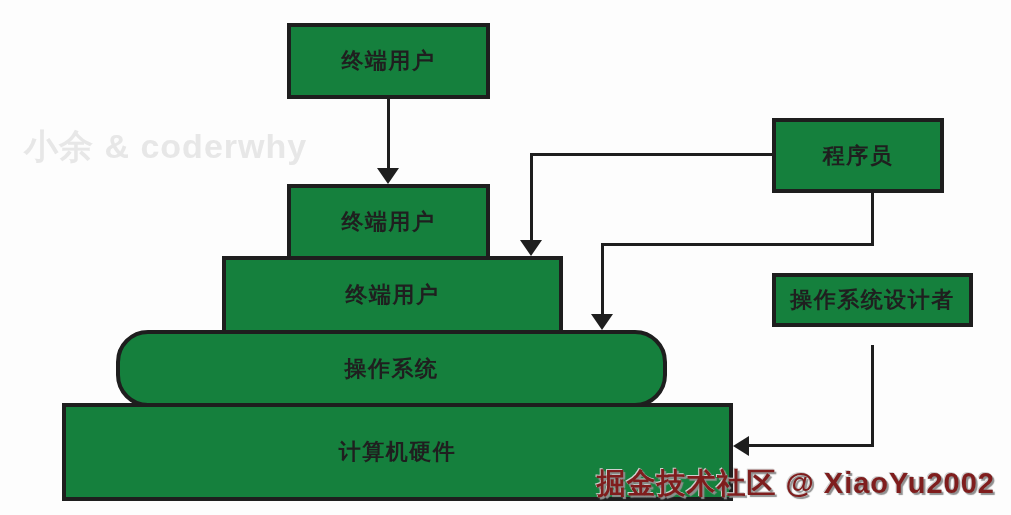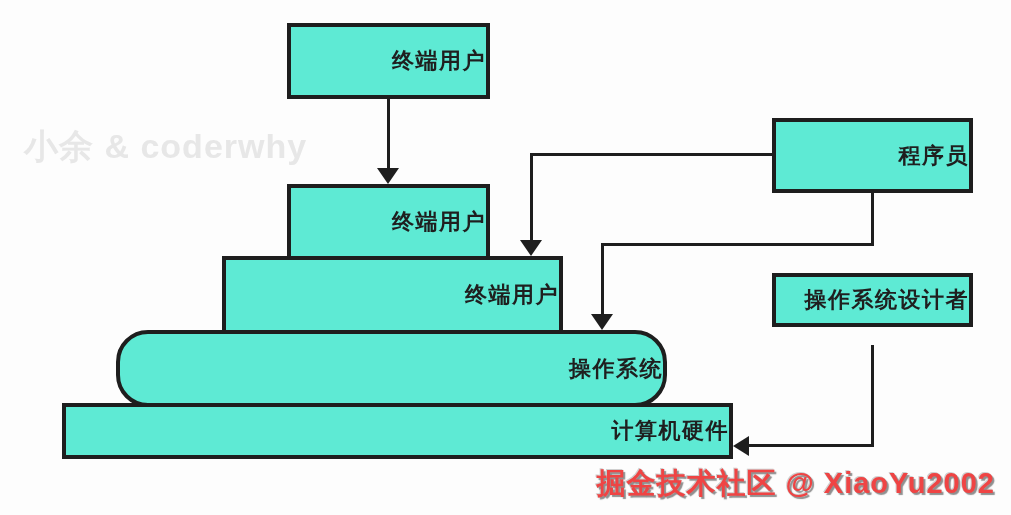--- a/index.html
+++ b/index.html
@@ -1,35 +1,35 @@
 <!DOCTYPE html>
 <html><head>
 <meta charset="utf-8">
 <style>
   html,body{margin:0;padding:0;background:#fdfdfd;}
   body{font-family:"Liberation Sans","DejaVu Sans",sans-serif;}
   .canvas{position:relative;width:1011px;height:515px;background:#fdfdfd;overflow:hidden;}
 
   
   .node{
-    position:absolute;box-sizing:border-box;background:#5eead4;
-    border:4px solid #1e1e1e;display:flex;align-items:center;justify-content:flex-end;
+    position:absolute;box-sizing:border-box;background:#15803d;
+    border:4px solid #1e1e1e;display:flex;align-items:center;justify-content:center;
     z-index:2;
   }
   .node .label{
     font-size:22px;font-weight:600;letter-spacing:1.5px;color:#1f1f1f;white-space:nowrap;
   }
 
   
   .n-enduser-top      {left:287px;top:23px; width:203px;height:76px;}
   .n-enduser          {left:287px;top:184px;width:203px;height:76px;}
   .n-application      {left:222px;top:256px;width:341px;height:78px;}
   .n-os               {left:116px;top:330px;width:551px;height:77px;border-radius:32px;}
-  .n-hardware         {left:62px; top:403px;width:671px;height:56px;}
-  .n-programmer       {left:772px;top:118px;width:201px;height:75px;}
+  .n-hardware         {left:62px; top:403px;width:671px;height:98px;}
+  .n-programmer       {left:772px;top:118px;width:172px;height:75px;}
   .n-os-designer      {left:772px;top:273px;width:201px;height:54px;}
 
   
   .seg{position:absolute;background:#1e1e1e;z-index:1;}
   .ah-down{position:absolute;width:0;height:0;z-index:3;
     border-left:11px solid transparent;border-right:11px solid transparent;
     border-top:16px solid #1e1e1e;}
   .ah-left{position:absolute;width:0;height:0;z-index:3;
     border-top:10px solid transparent;border-bottom:10px solid transparent;
     border-right:16px solid #1e1e1e;}
@@ -47,21 +47,21 @@
   .c2-v {left:601px;top:243px;width:3px;height:75px;}
   .c1-ah{left:591px;top:314px;}
   
   .d1-v {left:871px;top:345px;width:3px;height:102px;}
   .d1-h {left:749px;top:444px;width:125px;height:3px;}
   .d1-ah{left:733px;top:436px;}
 
   
   .wm{position:absolute;white-space:nowrap;pointer-events:none;}
   .wm-tl{left:24px;top:124px;font-size:34px;font-weight:600;color:#e7e7e7;z-index:0;letter-spacing:1px;}
-  .wm-br{right:16px;top:464px;font-size:29px;font-weight:600;color:#ef4444;z-index:5;letter-spacing:1px;
+  .wm-br{right:16px;top:464px;font-size:29px;font-weight:600;color:#7f1d1d;z-index:5;letter-spacing:1px;
     text-shadow:2px 2px 1px #8f8f8f, -1px -1px 0 #cfcfcf, 0 0 1px #b0b0b0;}
 </style>
 </head>
 <body>
 
 <div class="canvas">
 
   <div class="wm wm-tl">小余 &amp; coderwhy</div>
 
   <div class="seg a1-v"></div>

